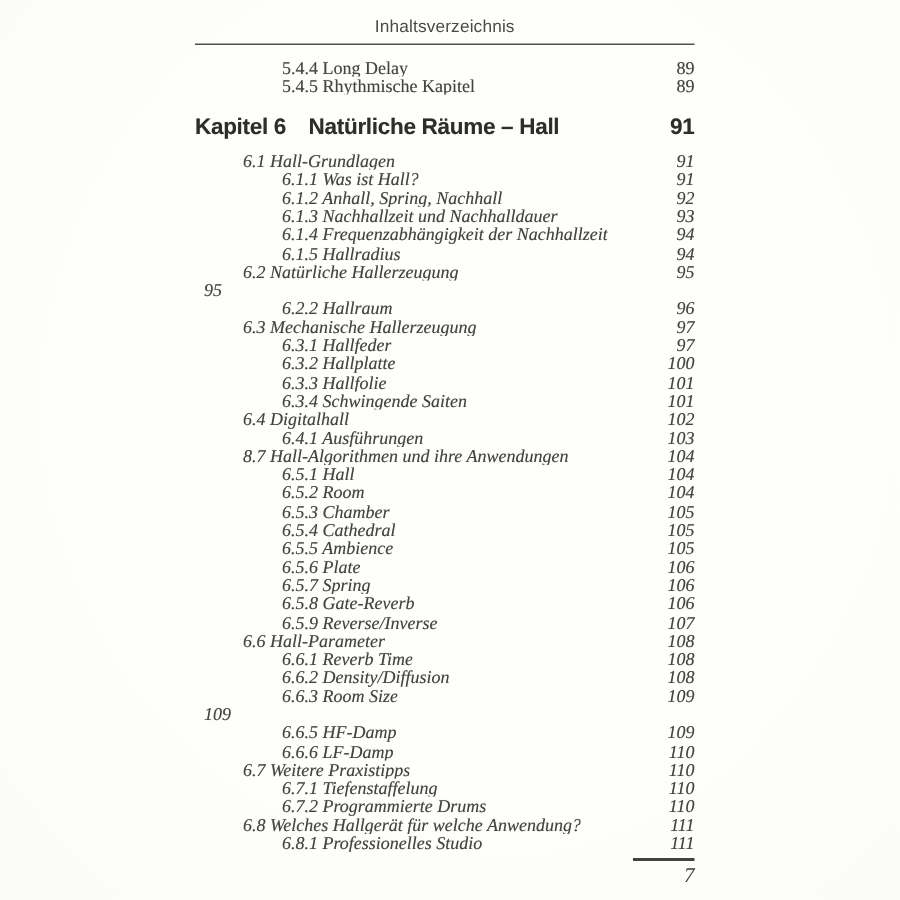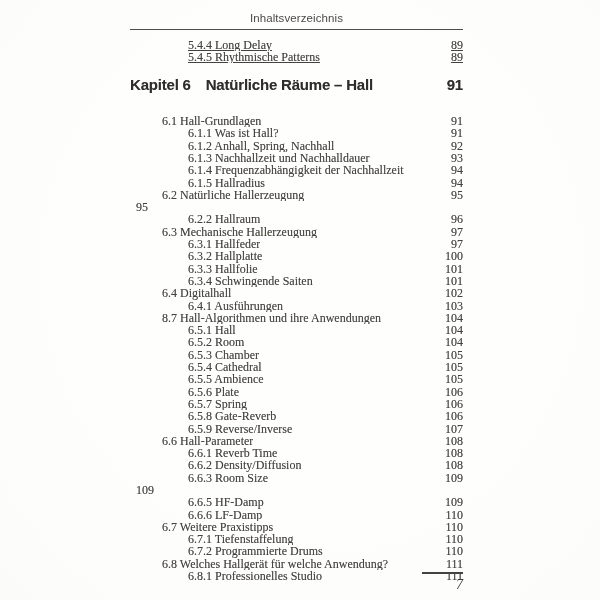--- a/index.html
+++ b/index.html
@@ -29,22 +29,22 @@
     font-family: "Liberation Sans", "DejaVu Sans", sans-serif;
     font-size: 11.5px;
     letter-spacing: 0.1px;
     line-height: 15px;
     color: #4c4a46;
   }
   .header-rule {
     margin-top: 3px;
     border-bottom: 1.5px solid #504e4a;
   }
-  .pre-entries { margin-top: 8.5px; text-decoration: underline; }
-  .entries { margin-top: 20px; }
+  .pre-entries { margin-top: 8.5px; }
+  .entries { margin-top: 6px; font-style: italic; }
   .row {
     display: flex;
     justify-content: space-between;
     align-items: baseline;
     height: 12.3px;
     line-height: 12.3px;
     font-size: 12px;
     white-space: nowrap;
     text-shadow: 0 0 0.5px rgba(70,68,62,0.45);
   }
@@ -93,21 +93,21 @@
     <div class="toc-header">Inhaltsverzeichnis</div>
 
     <div class="header-rule"></div>
 
     <div class="pre-entries">
         <div class="row lvl2">
           <span class="lbl">5.4.4 Long Delay</span>
           <span class="pg">89</span>
         </div>
         <div class="row lvl2">
-          <span class="lbl">5.4.5 Rhythmische Patterns</span>
+          <span class="lbl">5.4.5 Rhythmische Kapitel</span>
           <span class="pg">89</span>
         </div>
       </div>
 
     <div class="chapter">
       <span>Kapitel 6</span>
       <span class="chap-title">Natürliche Räume – Hall</span>
       <span>91</span>
     </div>
 

